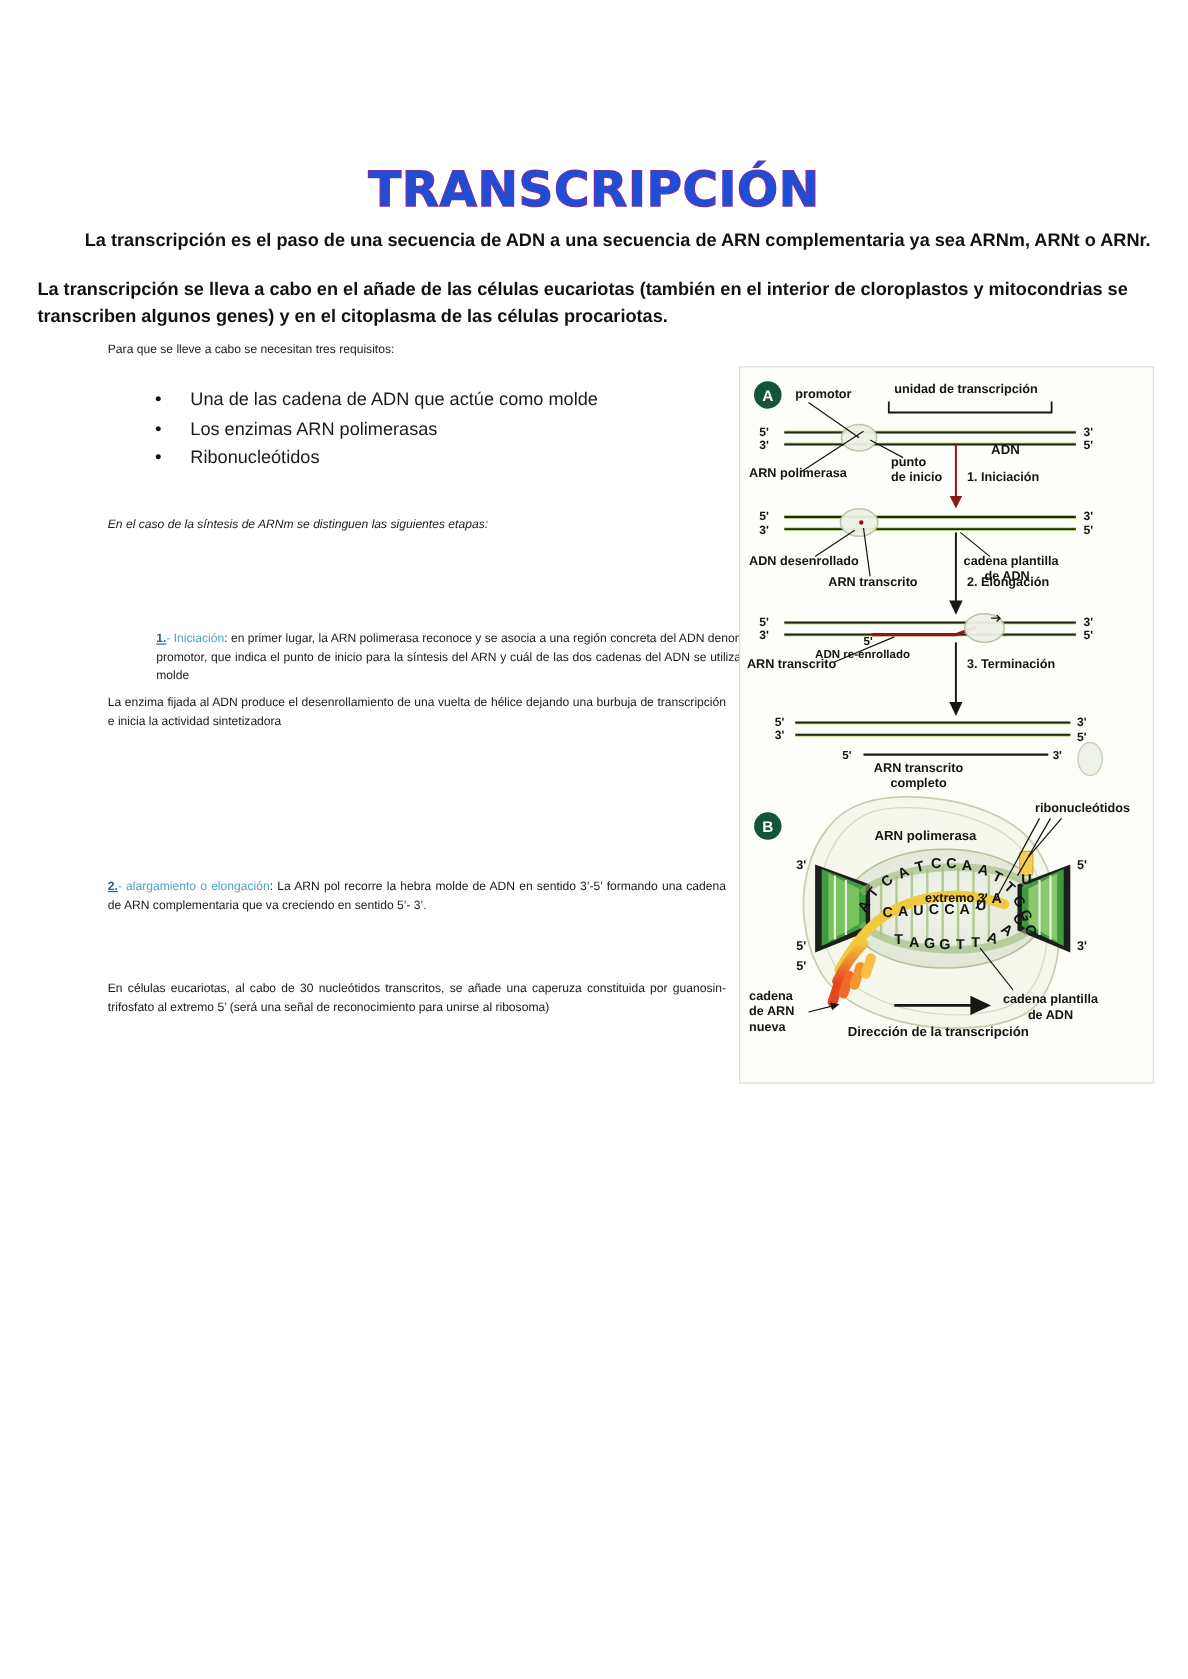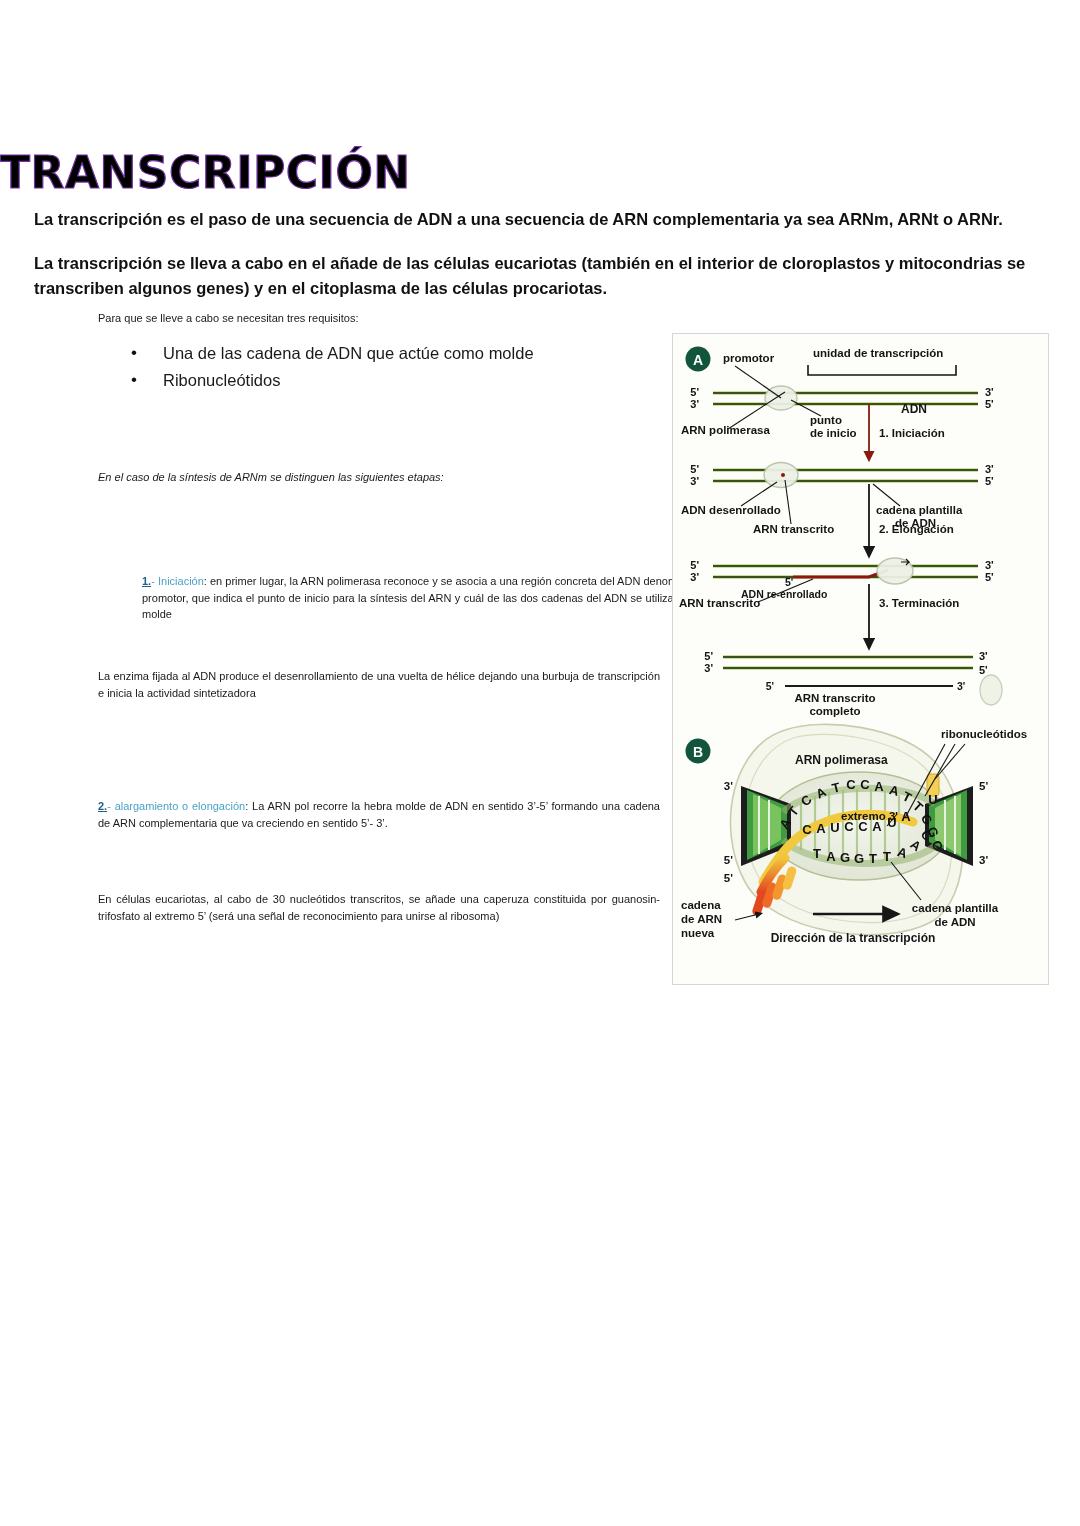--- a/index.html
+++ b/index.html
@@ -20,60 +20,61 @@
     inset: 0;
     background: #ffffff;
   }
 
   
   #doc-title {
     position: absolute;
     left: 0;
     right: 0;
     top: 118px;
+    text-align: center;
     font-size: 44px;
     font-weight: 900;
     letter-spacing: 0.5px;
-    color: #000000;
+    color: #1d4ed8;
     font-family: "DejaVu Sans", sans-serif;
     -webkit-text-stroke: 1.2px #7231a4;
   }
 
   
   .intro {
     position: absolute;
     left: 34px;
     width: 1012px;
     font-size: 16.5px;
     font-weight: bold;
     line-height: 1.52;
     color: #111;
   }
-  #intro-1 { top: 190px; }
+  #intro-1 { top: 190px; text-align: right; }
   #intro-2 { top: 234px; }
 
   
   .body-col {
     position: absolute;
     left: 98px;
     width: 562px;
     font-size: 11px;
     line-height: 1.52;
     color: #1a1a1a;
   }
   #req-intro { top: 299px; }
 
   
   #req-list {
     position: absolute;
     left: 127px;
     top: 340px;
     width: 540px;
     list-style: none;
-    margin: 0;
+    margin: 10px;
     padding: 0;
     font-size: 16.5px;
     line-height: 1.62;
   }
   #req-list li {
     position: relative;
     padding-left: 36px;
   }
   #req-list li::before {
     content: "\2022";
@@ -84,21 +85,21 @@
     color: #111;
   }
 
   #arnm-intro { top: 458px; font-style: italic; }
 
   .para-just {
     text-align: justify;
     text-justify: inter-word;
   }
   #p-iniciacion  { top: 562px; margin-left: 44px; }
-  #p-enzima      { top: 657px; }
+  #p-enzima      { top: 620px; }
   #p-elongacion  { top: 787px; }
   #p-caperuza    { top: 880px; }
 
   .step-num {
     font-weight: bold;
     text-decoration: underline;
     color: #1f5f86;
   }
   .accent-blue {
     color: #4aa3c8;
@@ -125,20 +126,21 @@
 
   <h1 id="doc-title">TRANSCRIPCIÓN</h1>
 
   <p class="intro" id="intro-1">La transcripción es el paso de una secuencia de ADN a una secuencia de ARN complementaria ya sea ARNm, ARNt o ARNr.</p>
   <p class="intro" id="intro-2">La transcripción se lleva a cabo en el añade de las células eucariotas (también en el interior de cloroplastos y mitocondrias se transcriben algunos genes)  y en el citoplasma de las células procariotas.</p>
 
   <p class="body-col" id="req-intro">Para que se lleve a cabo se necesitan tres requisitos:</p>
 
   <ul id="req-list">
     <li>Una de  las cadena de ADN que actúe como molde</li>
+    <li>Los enzimas ARN polimerasas</li>
     <li>Ribonucleótidos</li>
   </ul>
 
   <p class="body-col" id="arnm-intro">En el caso de la síntesis de ARNm  se distinguen las siguientes etapas:</p>
 
   <p class="body-col para-just" id="p-iniciacion"><span class="step-num">1.</span><span class="accent-blue">- </span><span class="accent-blue">Iniciación</span><span>: </span><span>en primer lugar, la ARN polimerasa reconoce y se asocia a una región concreta del ADN denominada promotor, que indica el punto de inicio para la síntesis del ARN y cuál de las dos cadenas del ADN se utiliza como molde</span></p>
 
   <p class="body-col para-just" id="p-enzima">La enzima fijada al ADN produce el desenrollamiento de una vuelta de hélice dejando una burbuja de transcripción e inicia la actividad sintetizadora</p>
 
   <p class="body-col para-just" id="p-elongacion"><span class="step-num">2.</span><span class="accent-blue">- </span><span class="accent-blue">alargamiento o elongación</span><span>: </span><span>La ARN pol recorre la hebra molde de ADN en sentido 3’-5’ formando una cadena de ARN complementaria que va creciendo en sentido 5’- 3’.</span></p>

